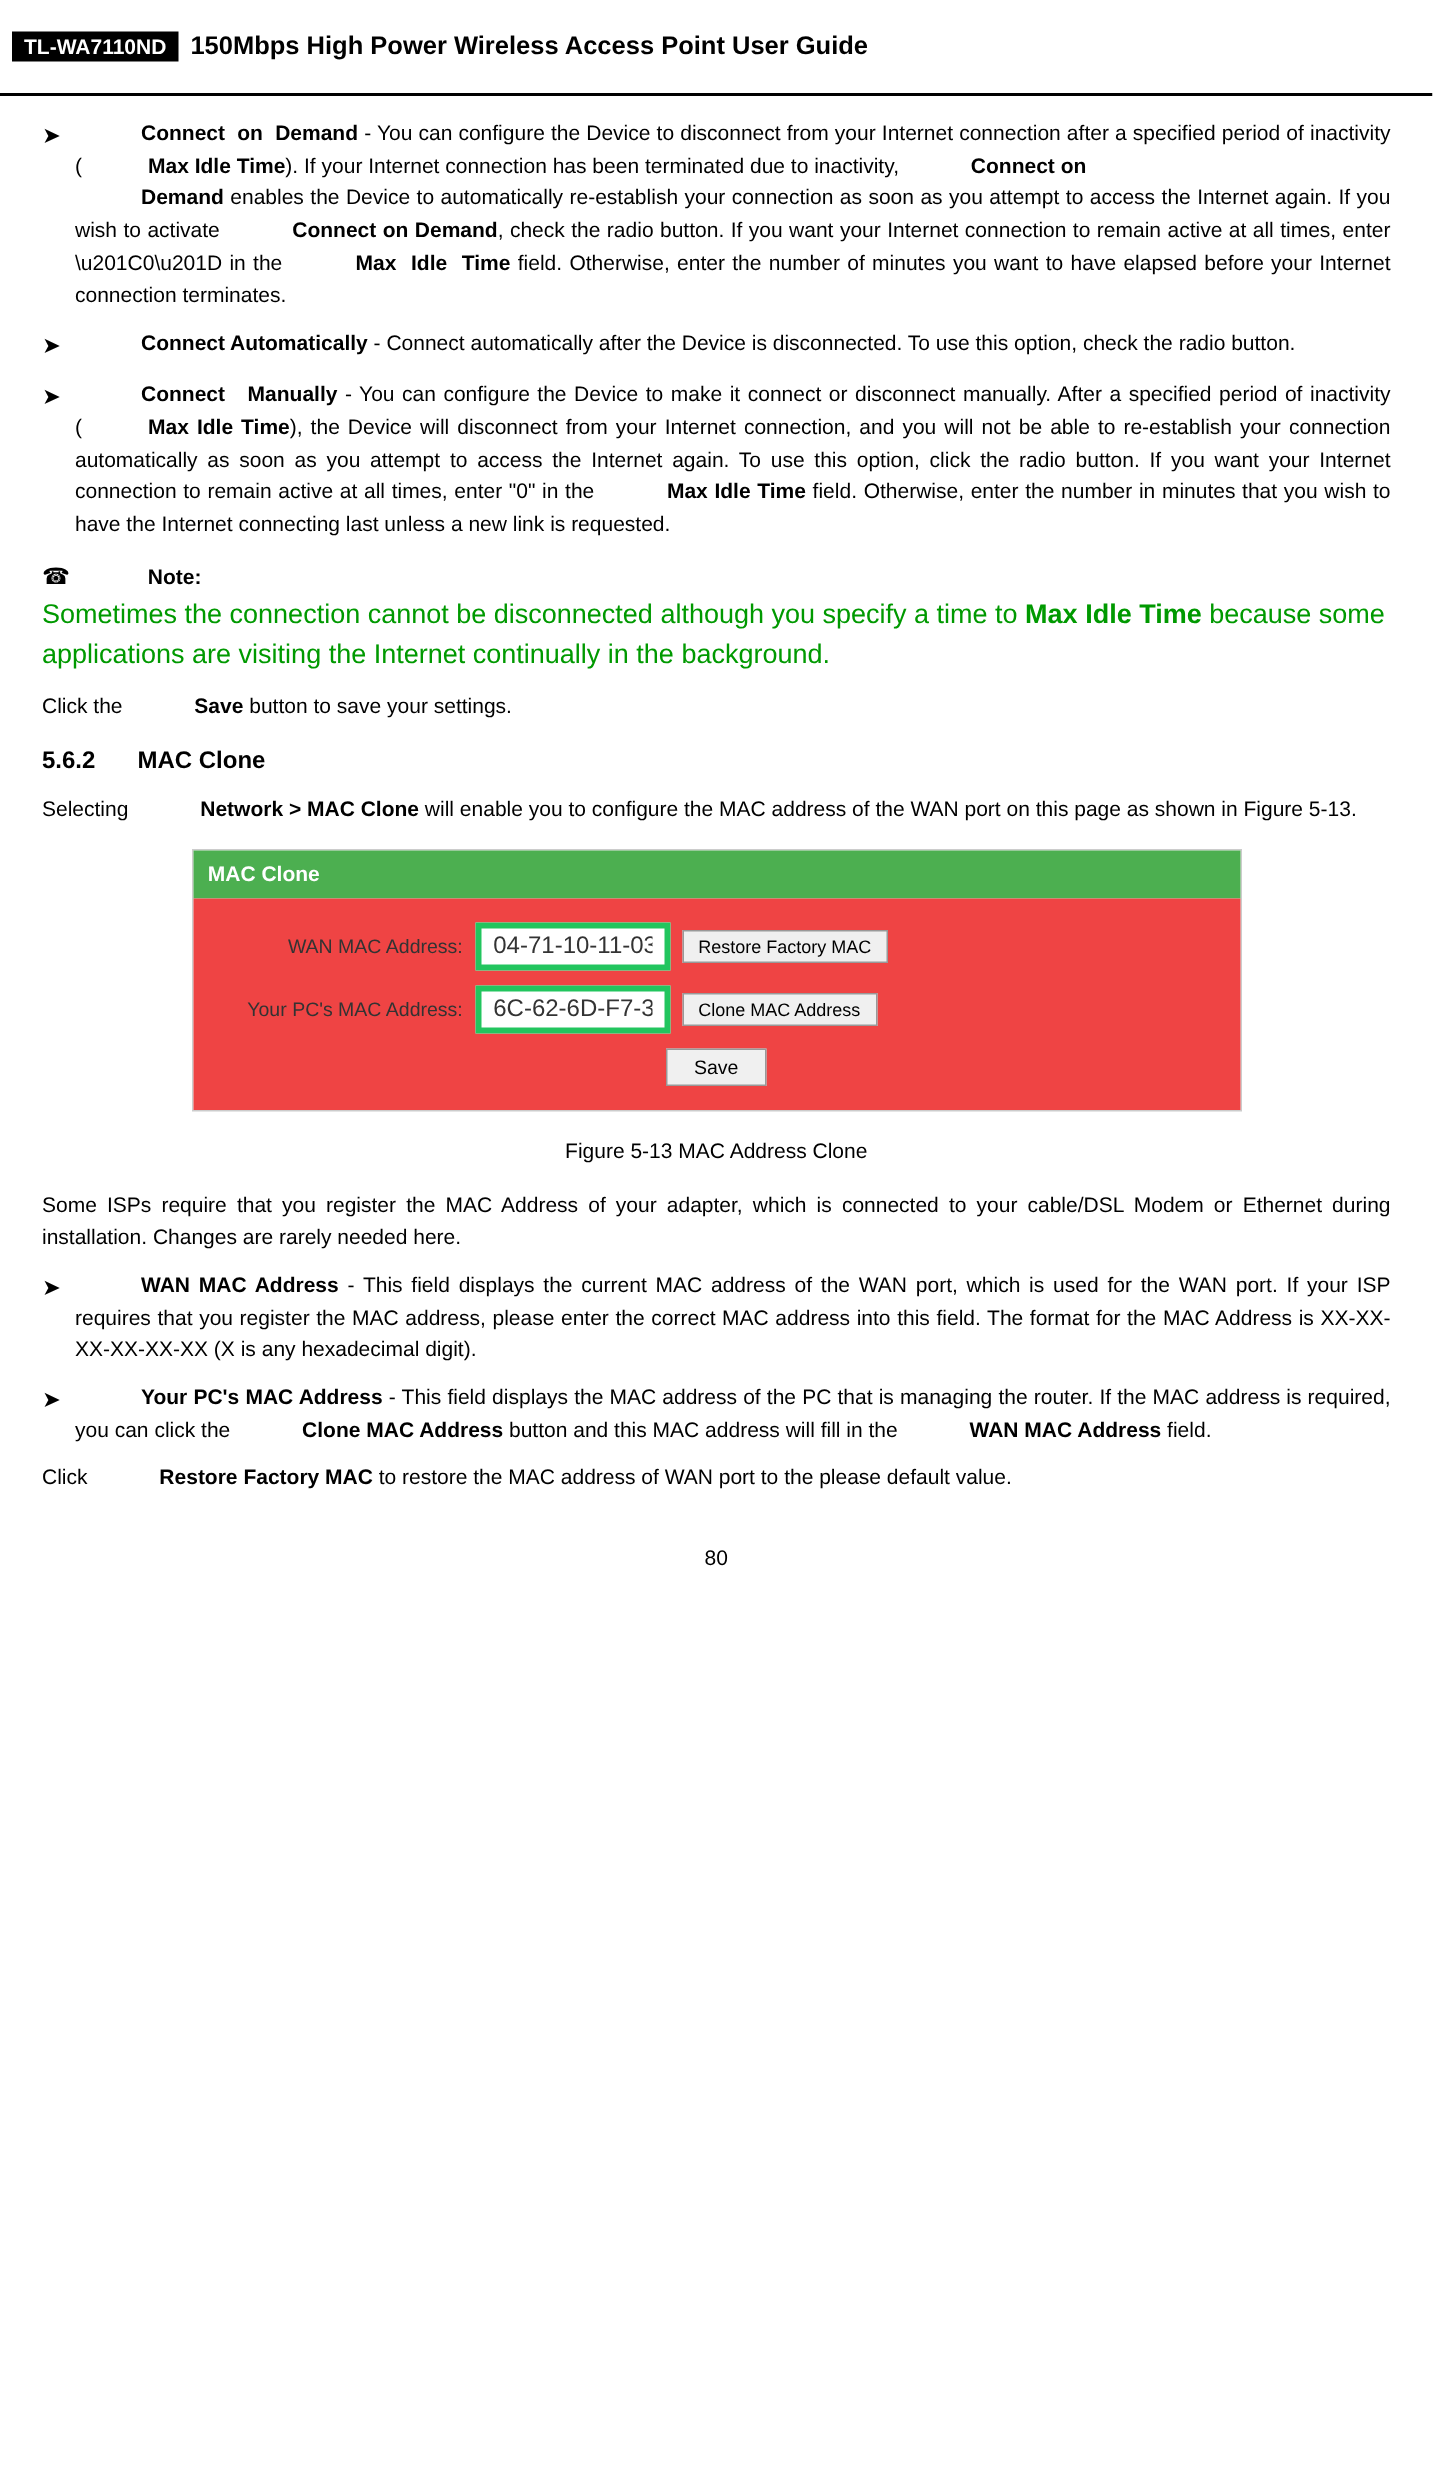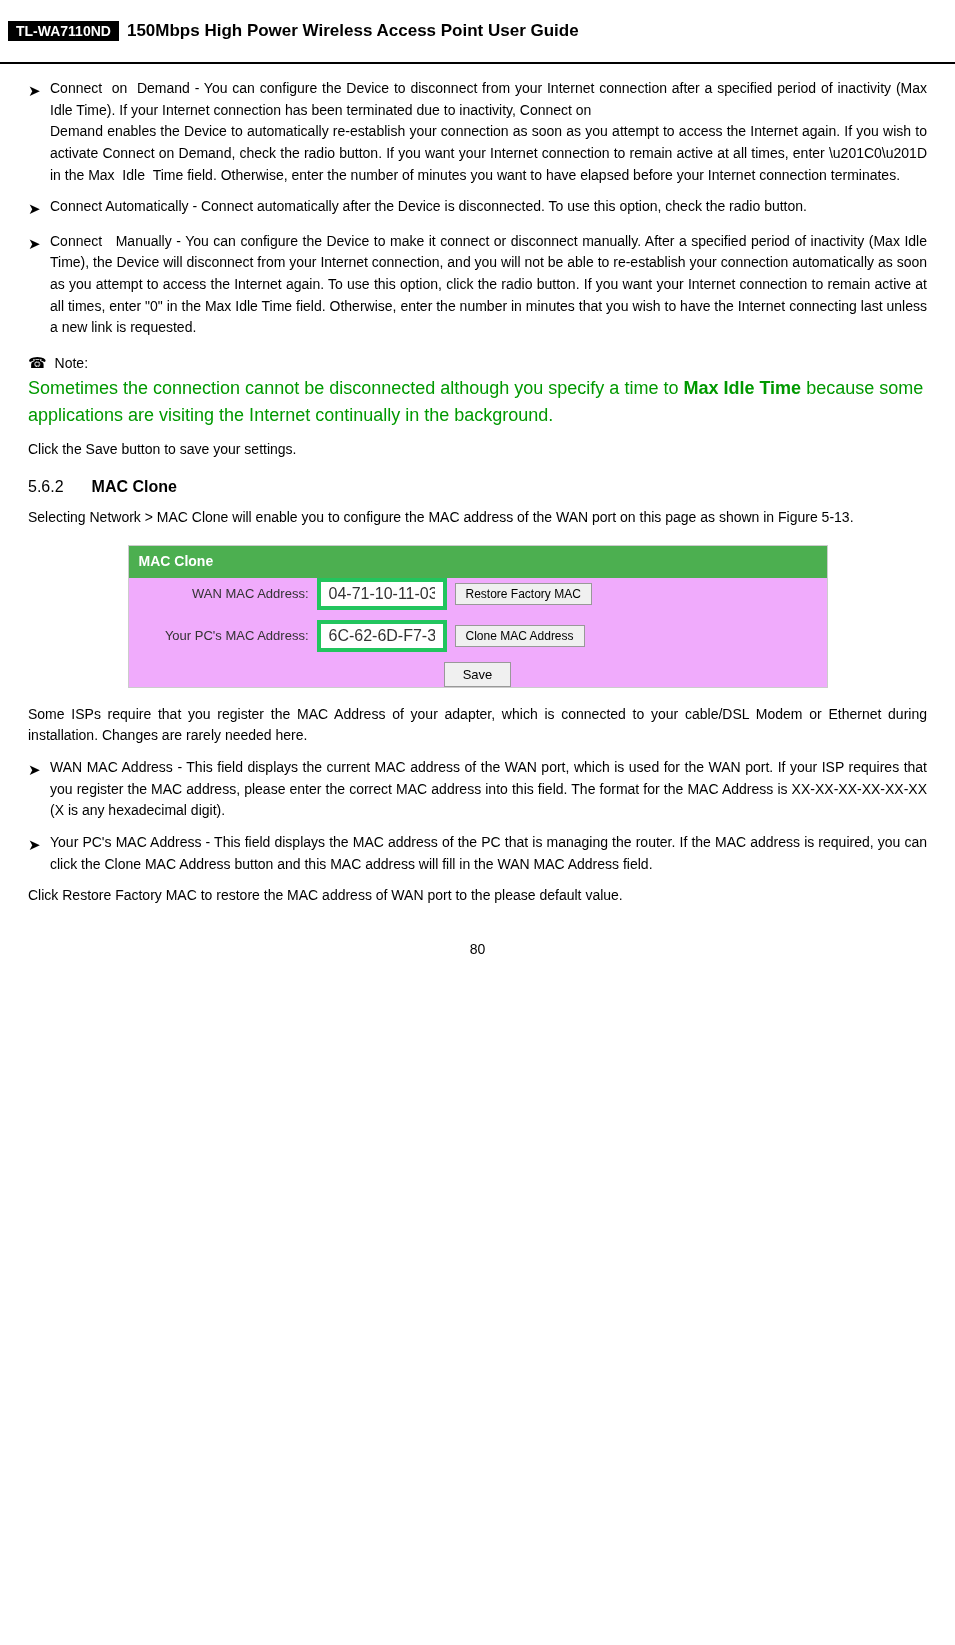--- a/index.html
+++ b/index.html
@@ -49,21 +49,21 @@
       min-width: 22px;
       font-size: 15px;
       margin-top: 1px;
     }
 
     .bullet-text {
       flex: 1;
       text-align: justify;
     }
 
-    .bold { font-weight: normal; }
+    .bold { font-weight: bold; margin-left: 44px; }
 
     .note-section {
       margin: 12px 0 4px 0;
     }
 
     .note-label {
       color: #000;
       font-size: 14px;
     }
 
@@ -104,22 +104,22 @@
 
     .mac-clone-header {
       background: #4CAF50;
       color: #fff;
       font-weight: bold;
       font-size: 14px;
       padding: 5px 10px;
     }
 
     .mac-clone-body {
-      background: #f0abfc;
-      padding: 0 20px;
+      background: #ef4444;
+      padding: 16px 20px;
     }
 
     .mac-clone-row {
       display: flex;
       align-items: center;
       margin-bottom: 10px;
     }
 
     .mac-clone-label {
       width: 160px;
@@ -177,21 +177,21 @@
     }
 
     .subsection-heading {
       display: flex;
       align-items: baseline;
       margin: 10px 0 8px 0;
     }
 
     .subsection-number {
       font-size: 16px;
-      font-weight: normal;
+      font-weight: bold;
       margin-right: 28px;
       white-space: nowrap;
     }
 
     .subsection-title {
       font-size: 16px;
       font-weight: bold;
     }
   </style>
 </head>
@@ -267,20 +267,21 @@
         <input class="mac-clone-input" readonly="" value="6C-62-6D-F7-32-44" style="">
         <button class="mac-clone-btn">Clone MAC Address</button>
       </div>
 
       <div class="mac-clone-save-row">
         <button class="mac-clone-save-btn">Save</button>
       </div>
     </div>
   </div>
 
+  <div class="figure-caption">Figure 5-13    MAC Address Clone</div>
 
   <div class="paragraph">Some ISPs require that you register the MAC Address of your adapter, which is connected to your cable/DSL Modem or Ethernet during installation. Changes are rarely needed here.</div>
 
   <div class="bullet-item">
     <span class="bullet-symbol">➤</span>
     <span class="bullet-text">
       <span class="bold">WAN MAC Address</span>
       <span> - This field displays the current MAC address of the WAN port, which is used for the WAN port. If your ISP requires that you register the MAC address, please enter the correct MAC address into this field. The format for the MAC Address is XX-XX-XX-XX-XX-XX (X is any hexadecimal digit).</span>
     </span>
   </div>

